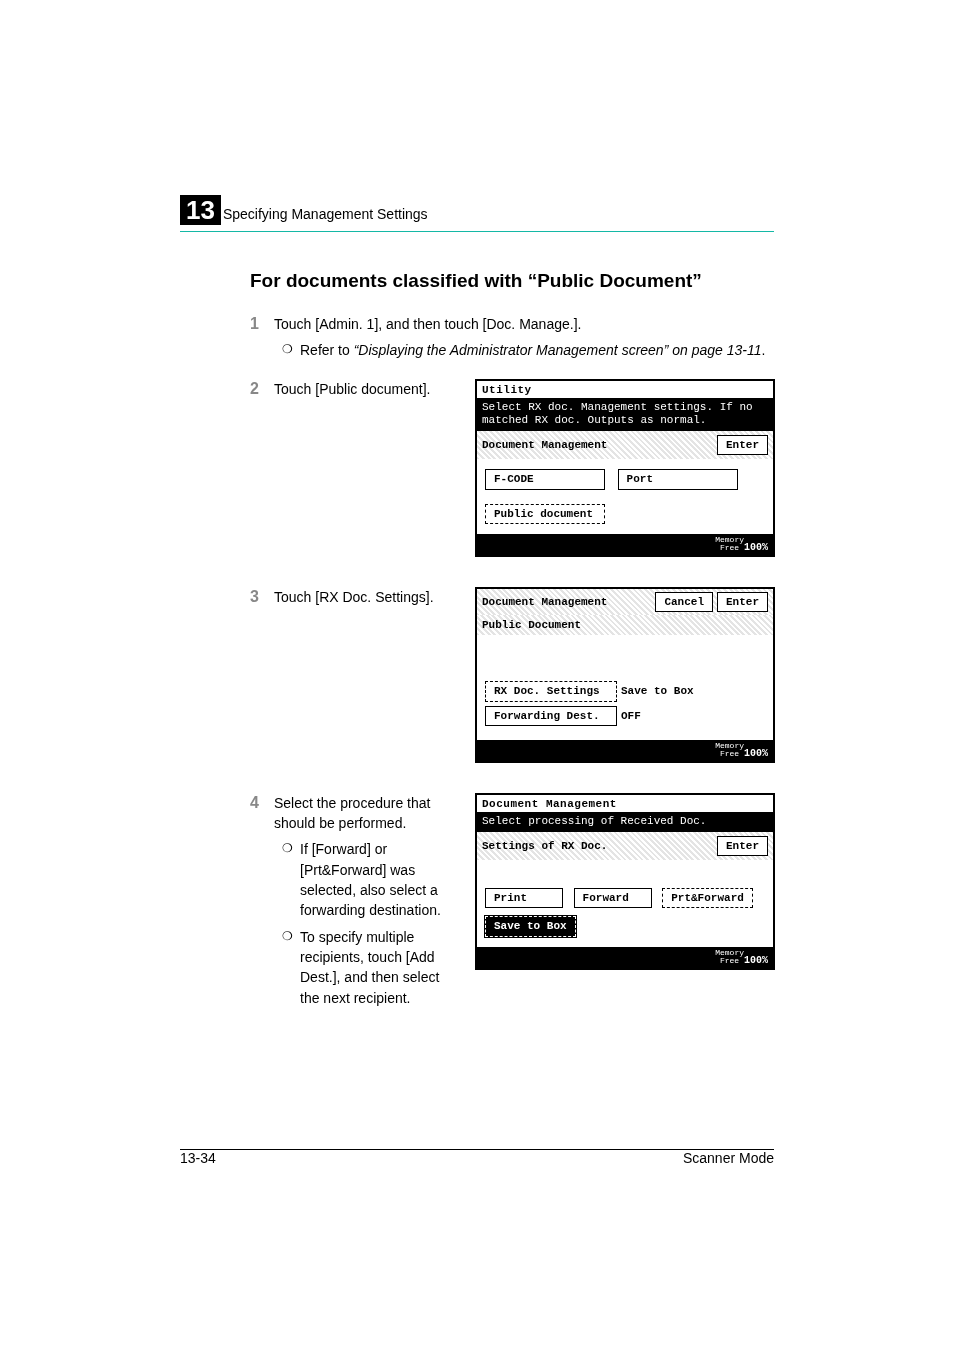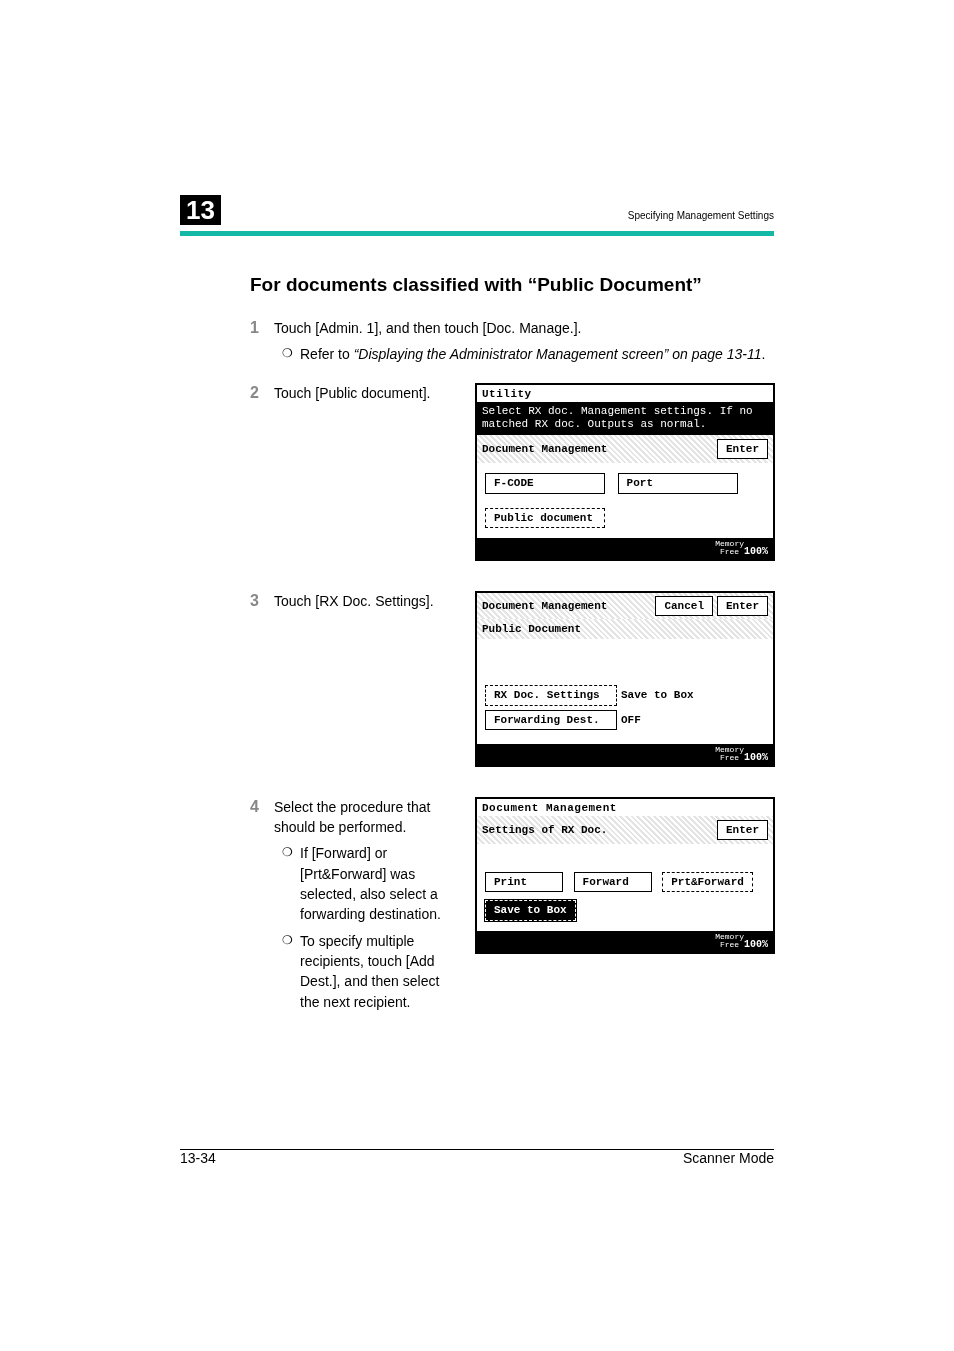--- a/index.html
+++ b/index.html
@@ -1,20 +1,20 @@
 <!DOCTYPE html>
 <html><head>
 <meta charset="utf-8">
 <style>
   * { box-sizing: border-box; margin: 0; padding: 0; }
   body { font-family: Helvetica, Arial, sans-serif; background: #fff; }
   .page { width: 954px; height: 1351px; margin: 0 auto; position: relative; padding: 195px 180px 0 180px; color: #000; }
-  .running-head { display: flex; align-items: baseline; border-bottom: 5px solid #14b8a6; padding-bottom: 6px; margin-bottom: 38px; }
+  .running-head { display: flex; align-items: baseline; border-bottom: 1px solid #14b8a6; padding-bottom: 6px; margin-bottom: 38px; }
   .chapnum-box { background: #000; color: #fff; font-weight: bold; font-size: 26px; padding: 2px 6px; line-height: 1; margin-right: 2px; }
-  .rh-label { flex: 1; text-align: right; font-size: 10px; }
+  .rh-label { flex: 1; font-size: 14px; }
   .content { padding-left: 70px; }
   .section-title { font-weight: bold; font-size: 19px; margin-bottom: 22px; }
   .step { display: flex; align-items: flex-start; margin-bottom: 18px; }
   .step-num { width: 24px; flex-shrink: 0; font-weight: bold; color: #888; font-size: 16px; line-height: 1.2; }
   .step-body { flex: 1; font-size: 14px; line-height: 1.45; }
   .sub { display: flex; align-items: flex-start; margin-top: 6px; padding-left: 8px; }
   .sub-mark { width: 18px; flex-shrink: 0; font-size: 12px; line-height: 1.5; }
   .sub-text { flex: 1; font-size: 14px; }
   .sub-text em { font-style: italic; }
   .row { display: flex; align-items: flex-start; margin-bottom: 30px; }
@@ -147,20 +147,21 @@
             <div class="sub">
               <span class="sub-mark">❍</span>
               <span class="sub-text">To specify multiple recipients, touch [Add Dest.], and then select the next recipient.</span>
             </div>
           </div>
         </div>
       </div>
       <div class="right">
         <div class="screen">
           <div class="scr-title">Document Management</div>
+          <div class="scr-msg">Select processing of Received Doc.</div>
           <div class="scr-band">
             <span class="label">Settings of RX Doc.</span>
             <span class="btn">Enter</span>
           </div>
           <div class="scr-area">
             <div style="margin:18px 0 8px 0;">
               <span class="btn" style="min-width:78px;">Print</span>
               <span class="btn" style="min-width:78px;margin:0 4px;">Forward</span>
               <span class="btn dashed" style="min-width:86px;">Prt&amp;Forward</span>
             </div>

